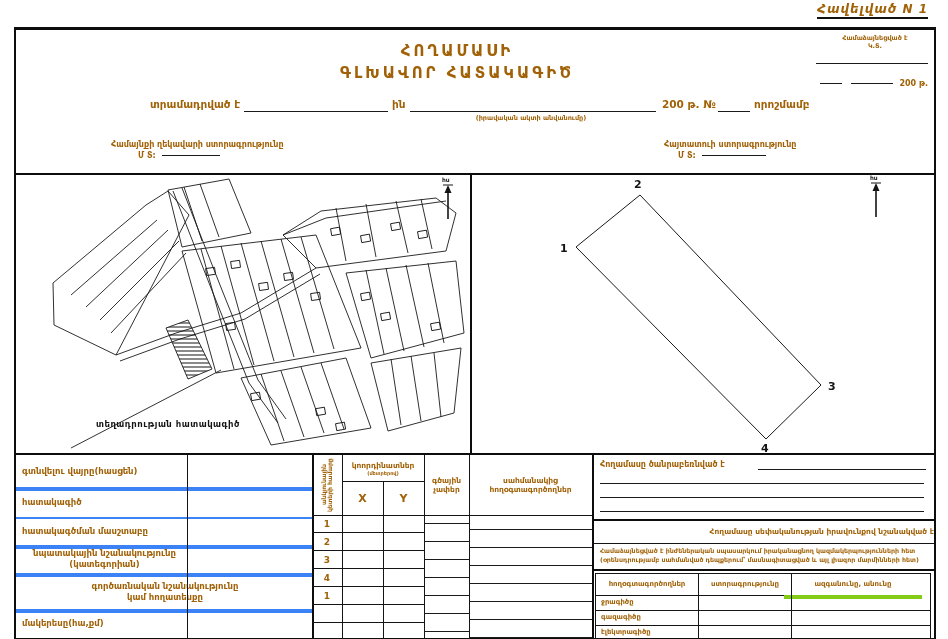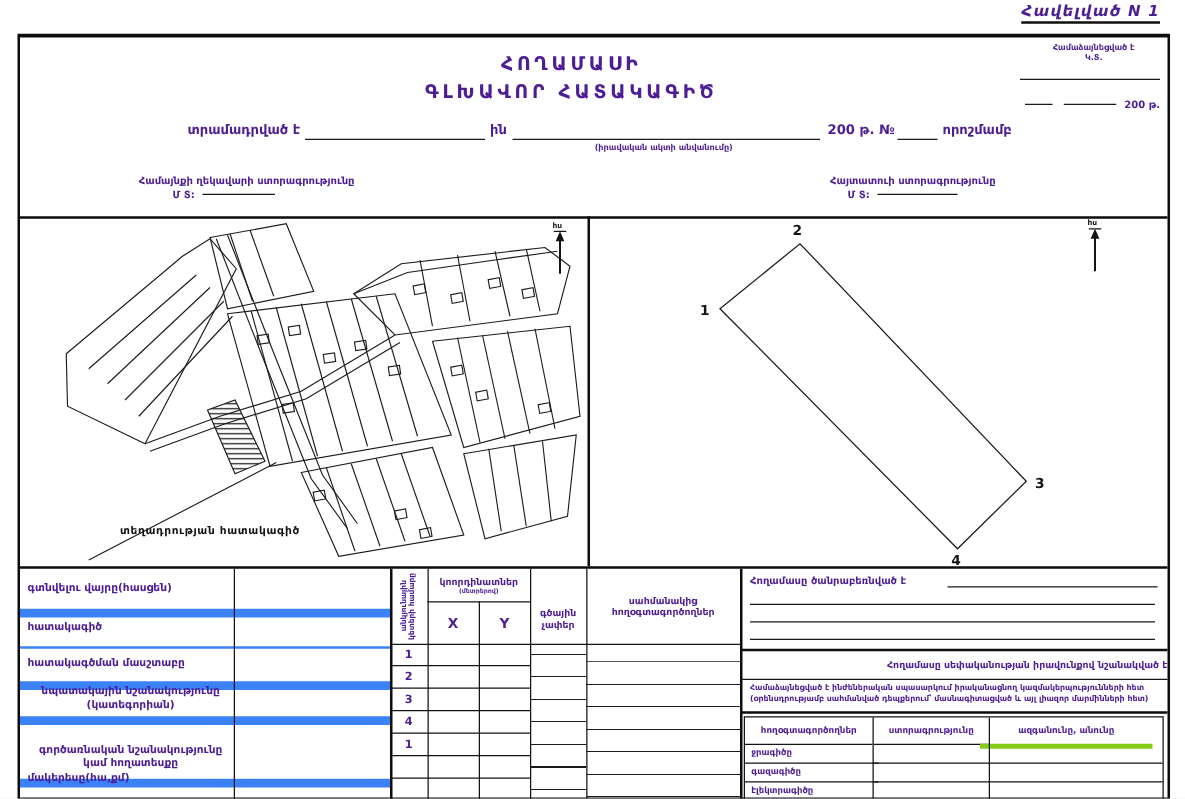--- a/index.html
+++ b/index.html
@@ -1,38 +1,38 @@
 <!DOCTYPE html>
 <html><head>
 <meta charset="utf-8">
 <style>
   html,body{margin:0;padding:0;background:#e8e8e8;}
   .page{position:relative;width:948px;height:639px;background:#ffffff;overflow:hidden;
-        font-family:"DejaVu Sans",sans-serif;color:#4c1d95;}
+        font-family:"DejaVu Sans",sans-serif;color:#a16207;}
   .abs{position:absolute;}
   
   .appendix{top:2px;right:20px;font-size:12px;font-weight:700;font-style:italic;
             border-bottom:2px solid #111;padding-bottom:1px;letter-spacing:1px;}
   
   .sheet{left:14px;top:27px;width:918px;height:608px;border:2px solid #0d0d0d;border-top-width:3px;}
   .title{left:276px;top:12px;width:330px;text-align:center;font-size:15px;font-weight:700;letter-spacing:3px;}
   .title2{top:34px;}
   .tiny{font-size:6.5px;font-weight:700;line-height:1.3;}
   .small{font-size:8px;font-weight:700;}
   .fline{height:0;border-top:1px solid #1a1a1a;}
   .provtext{font-size:10.5px;font-weight:700;}
   
   .plans{left:0;top:143px;width:918px;height:280px;border-top:2px solid #0d0d0d;}
   .panel-divider{left:454px;top:143px;height:280px;width:0;border-left:2px solid #0d0d0d;}
   
   .band{left:0;top:423px;width:918px;height:185px;border-top:2px solid #0d0d0d;}
   .vline{width:0;border-left:1px solid #141414;}
   .vline2{width:0;border-left:2px solid #0d0d0d;}
   .hline{height:0;border-top:1px solid #141414;}
-  .attr-row{left:0;width:296px;border-bottom:7px solid #3b82f6;display:flex;align-items:center;}
+  .attr-row{left:0;width:296px;border-bottom:4px solid #3b82f6;display:flex;align-items:center;}
   .attr-label{font-size:8.5px;font-weight:700;padding:1px 4px 1px 6px;line-height:1.25;width:165px;}
   .attr-center{text-align:center;}
   .vtext{writing-mode:vertical-rl;transform:rotate(180deg);font-size:6px;font-weight:700;line-height:1.05;}
   .cell-num{width:30px;text-align:center;font-size:9px;font-weight:700;}
   .coord-row{left:296px;width:112px;height:17px;border-bottom:1px solid #141414;display:flex;align-items:center;}
   .ruled{background-image:repeating-linear-gradient(to bottom,#1a1a1a 0 1px,transparent 1px 18px);}
   .hdr{display:flex;align-items:center;justify-content:center;text-align:center;font-weight:700;}
   .note-line{left:8px;width:324px;}
   .svc-cell{font-size:7px;font-weight:700;display:flex;align-items:center;justify-content:center;text-align:center;line-height:1.2;}
   .svc-row-label{justify-content:flex-start;padding-left:5px;font-size:6.8px;}
@@ -195,21 +195,21 @@
       </div>
       <div class="abs attr-row" style="top:32px;height:30px;border-bottom-width:2px;">
         <div class="attr-label">հատակագիծ</div>
       </div>
       <div class="abs attr-row" style="top:62px;height:28px;">
         <div class="attr-label">հատակագծման մասշտաբը</div>
       </div>
       <div class="abs attr-row" style="top:90px;height:28px;">
         <div class="attr-label attr-center">նպատակային նշանակությունը (կատեգորիան)</div>
       </div>
-      <div class="abs attr-row" style="top:134px;height:34px;">
+      <div class="abs attr-row" style="top:120px;height:34px;justify-content:center;">
         <div class="attr-label attr-center">գործառնական նշանակությունը կամ հողատեսքը</div>
       </div>
       <div class="abs attr-row" style="top:152px;height:32px;border-bottom:none;">
         <div class="attr-label">մակերեսը(հա,քմ)</div>
       </div>
       <div class="abs vline" style="left:171px;top:0;height:185px;"></div>
 
       <div class="abs vline2" style="left:296px;top:0;height:185px;"></div>
       <div class="abs vline" style="left:326px;top:0;height:185px;"></div>
       <div class="abs vline" style="left:367px;top:26px;height:159px;"></div>
@@ -224,21 +224,21 @@
         <span>կոորդինատներ</span>
         <span style="font-size:5px;">(մետրերով)</span>
       </div>
       <div class="abs hline" style="left:326px;top:26px;width:82px;"></div>
       <div class="abs hdr" style="left:326px;top:26px;width:41px;height:34px;font-size:11px;">
         <span>X</span>
       </div>
       <div class="abs hdr" style="left:367px;top:26px;width:41px;height:34px;font-size:11px;">
         <span>Y</span>
       </div>
-      <div class="abs hdr" style="left:408px;top:0;width:45px;height:60px;font-size:7.5px;padding:0 3px;box-sizing:border-box;margin-top:10px;">
+      <div class="abs hdr" style="left:408px;top:0;width:45px;height:60px;font-size:7.5px;padding:0 3px;box-sizing:border-box;">
         <span>գծային չափեր</span>
       </div>
       <div class="abs hdr" style="left:453px;top:0;width:123px;height:60px;font-size:7.5px;padding:12px 8px;box-sizing:border-box;">
         <span>սահմանակից հողօգտագործողներ</span>
       </div>
       <div class="abs hline" style="left:296px;top:60px;width:280px;"></div>
 
       <div class="abs coord-row" style="top:60px;">
           <div class="cell-num">1</div>
         </div>

